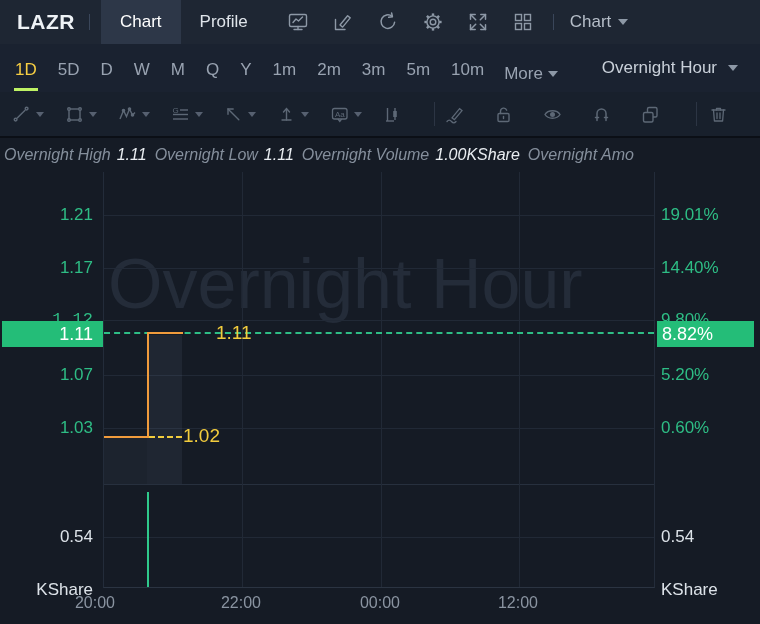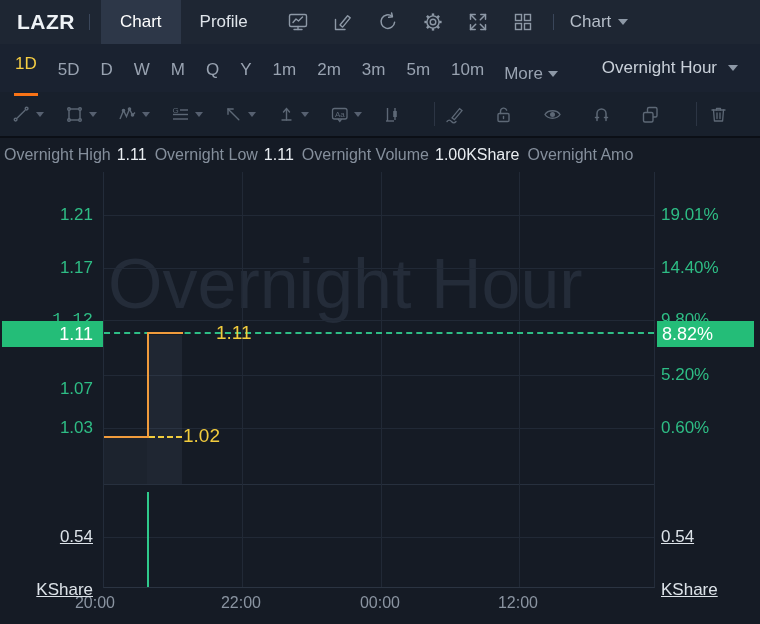--- a/index.html
+++ b/index.html
@@ -17,39 +17,39 @@
   .tb-icons{display:flex;align-items:center;gap:21px;margin-left:19px;color:#8d98a6;}
   .tb-icons svg{width:24px;height:24px;display:block;}
   .chart-menu{display:flex;align-items:center;margin-left:16px;color:#b6bec9;font-size:17px;}
   .caret{width:0;height:0;border-left:5px solid transparent;border-right:5px solid transparent;
          border-top:6px solid #8d98a6;display:inline-block;margin-left:7px;}
 
   
   .tfbar{display:flex;align-items:center;height:48px;background:#1a2230;
          padding-left:14px;font-size:17px;color:#99a3b1;}
   .tf{margin-right:19px;padding:14px 1px 10px;}
-  .tf.active{color:#f6ce43;border-bottom:3px solid #f97316;padding-bottom:19px;text-align:right;}
+  .tf.active{color:#f6ce43;border-bottom:3px solid #bef264;padding-bottom:8px;text-align:right;}
   .more{display:flex;align-items:center;margin-top:12px;}
   .session{margin-left:auto;display:flex;align-items:center;margin-right:22px;color:#c9d0d9;}
   .session .caret{margin-left:11px;}
 
   
   .drawbar{display:flex;align-items:center;height:46px;background:#18202c;
            border-bottom:2px solid #0b0f16;padding-left:10px;color:#5d6876;}
   .tool{display:flex;align-items:center;width:53px;}
   .tool.nc{width:49px;}
   .tool svg{width:23px;height:23px;display:block;}
   .tcaret{width:0;height:0;border-left:4px solid transparent;border-right:4px solid transparent;
           border-top:5px solid #566070;display:inline-block;margin-left:3px;}
   .dsep{width:1px;height:24px;background:#2c3544;margin-right:8px;}
   .dsep.s2{margin-left:8px;margin-right:10px;}
 
   
   .legend{display:flex;align-items:center;height:34px;background:#151b25;padding-left:4px;
-          font-size:16px;white-space:nowrap;overflow:hidden;}
+          font-size:16px;white-space:nowrap;overflow:hidden;font-style:italic;}
   .ll{color:#858f9c;margin-right:6px;}
   .lv{color:#e9edf1;margin-right:8px;}
 
   
   .chartwrap{position:absolute;left:0;top:172px;width:760px;height:452px;background:#151b25;}
   .plot{position:absolute;left:103px;top:0;width:552px;height:416px;
         border-left:1px solid #232c3a;border-right:1px solid #232c3a;
         border-bottom:1px solid #2b3442;overflow:hidden;}
   .hl{position:absolute;left:0;right:0;height:1px;background:#212936;}
   .vl{position:absolute;top:0;bottom:0;width:1px;background:#212936;}
@@ -60,21 +60,21 @@
   .prevdash{position:absolute;left:45px;top:264px;width:33px;border-top:2px dashed #f2cc3d;}
   .segh1{position:absolute;left:0;top:264px;width:44px;height:2px;background:#f09b3c;}
   .segv{position:absolute;left:43px;top:162px;width:2px;height:104px;background:#f09b3c;}
   .segh2{position:absolute;left:43px;top:160px;width:36px;height:2px;background:#f09b3c;}
   .vbar{position:absolute;left:43px;top:320px;width:2px;height:96px;background:#2fc98c;}
   .plab{position:absolute;font-size:19px;color:#f2cc3d;z-index:4;}
   .axL{position:absolute;left:0;top:0;width:93px;height:452px;z-index:2;}
   .axL div{position:absolute;right:0;font-size:17px;line-height:20px;color:#2ebd85;white-space:nowrap;}
   .axR{position:absolute;left:661px;top:0;width:99px;height:452px;z-index:2;}
   .axR div{position:absolute;left:0;font-size:17px;line-height:20px;color:#2ebd85;white-space:nowrap;}
-  .wh{color:#dde3e9 !important;text-decoration:underline;}
+  .wh{color:#dde3e9 !important;}
   .badgeL{position:absolute;left:2px;top:149px;width:101px;height:26px;background:#24bd78;
           color:#fff;font-size:18px;line-height:26px;text-align:right;padding-right:10px;z-index:6;}
   .badgeR{position:absolute;left:657px;top:149px;width:97px;height:26px;background:#24bd78;
           color:#fff;font-size:18px;line-height:26px;padding-left:5px;z-index:6;}
   .xl{position:absolute;top:422px;width:60px;text-align:center;font-size:16px;color:#8a94a1;}
 </style>
 </head>
 <body>
 
 <div class="app">
@@ -327,21 +327,21 @@
       <div class="vbar"></div>
 
       <div class="plab" style="left:112px;top:150px;">1.11</div>
       <div class="plab" style="left:79px;top:253px;">1.02</div>
     </div>
 
     <div class="axL">
       <div style="top:33px;">1.21</div>
       <div style="top:86px;">1.17</div>
       <div style="top:138px;font-family:Liberation Mono, monospace;">1.12</div>
-      <div style="top:193px;margin-top:14px;">1.07</div>
+      <div style="top:193px;">1.07</div>
       <div style="top:246px;">1.03</div>
       <div class="wh" style="top:355px;">0.54</div>
       <div class="wh" style="top:408px;">KShare</div>
     </div>
     <div class="badgeL">1.11</div>
 
     <div class="axR">
       <div style="top:33px;">19.01%</div>
       <div style="top:86px;">14.40%</div>
       <div style="top:138px;">9.80%</div>

